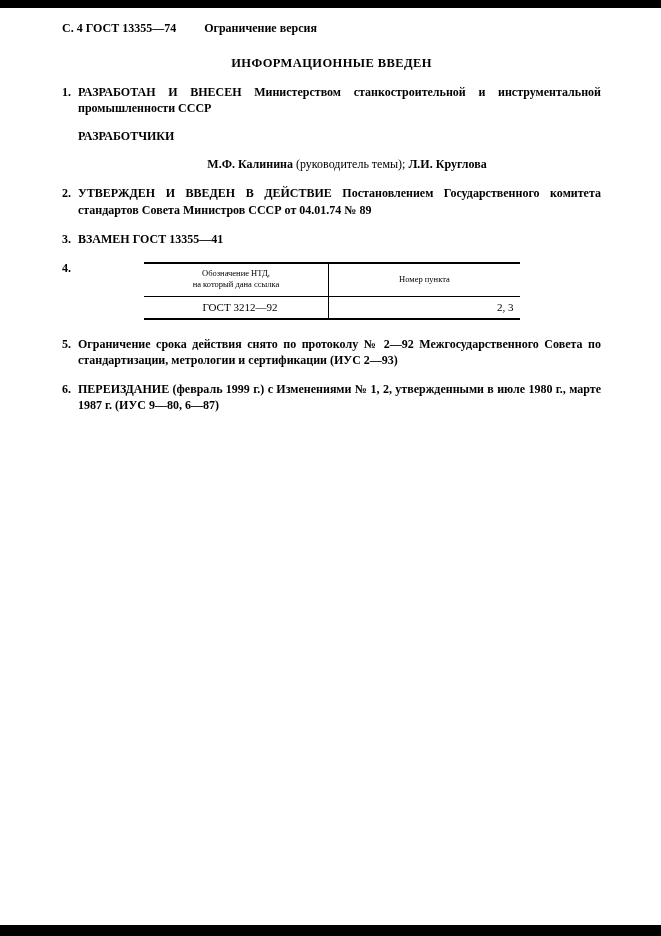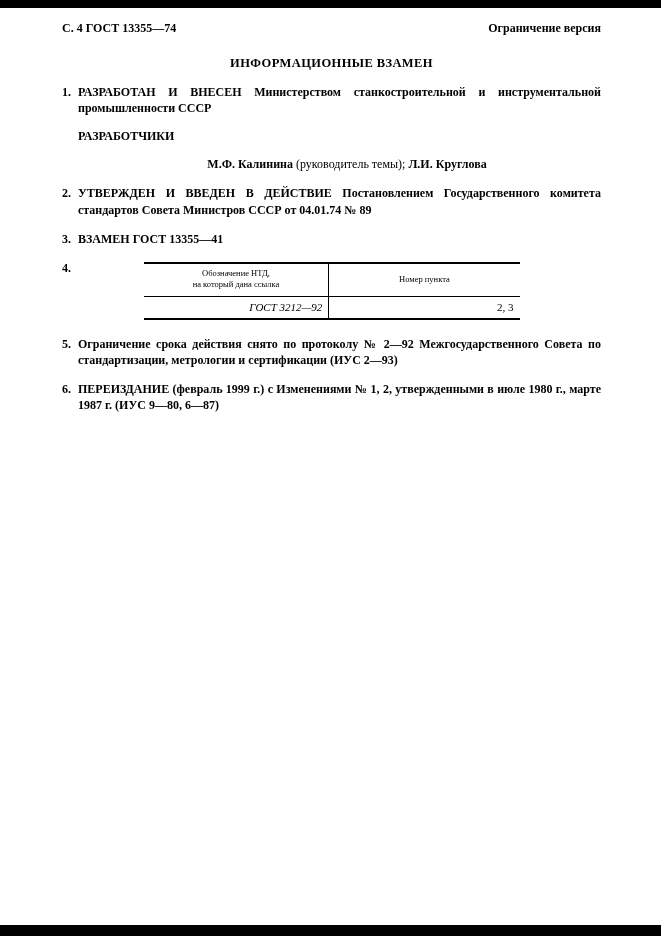--- a/index.html
+++ b/index.html
@@ -15,23 +15,23 @@
     margin: 0 auto;
   }
   .bar { position: absolute; left: 0; width: 100%; background: #000000; }
   .bar-top { top: 0; height: 8px; }
   .bar-bottom { bottom: 0; height: 11px; }
 
   .content { padding: 21px 60px 0 62px; }
 
   .header-row {
     display: flex;
-    justify-content: space-between;
     font-weight: bold;
     font-size: 12px;
+    gap: 28px;
   }
 
   .doc-title {
     text-align: center;
     font-size: 12.5px;
     font-weight: bold;
     margin-top: 20px;
     letter-spacing: 0.4px;
   }
 
@@ -74,38 +74,38 @@
     vertical-align: middle;
     border-bottom: 1px solid #000000;
     padding: 4px 6px 5px;
   }
   table.ref-table .col1 { width: 49.3%; border-right: 1px solid #000000; }
   table.ref-table td {
     font-size: 11px;
     padding: 4px 6px 5px;
     vertical-align: middle;
   }
-  table.ref-table td.col1 { text-align: right; padding-left: 14px; font-style: italic; }
+  table.ref-table td.col1 { text-align: center; padding-left: 14px; }
   table.ref-table td.col2 { text-align: right; }
 </style>
 </head>
 <body>
 
 <div class="page">
 
   <div class="bar bar-top"></div>
 
   <div class="content">
 
     <div class="header-row">
       <span>С. 4 ГОСТ 13355—74</span>
       <span>Ограничение версия</span>
     </div>
 
-    <div class="doc-title">ИНФОРМАЦИОННЫЕ ВЗАМЕН</div>
+    <div class="doc-title">ИНФОРМАЦИОННЫЕ ВВЕДЕН</div>
 
     <p class="item">
       <span class="num">1.</span>
       <span>РАЗРАБОТАН И ВНЕСЕН Министерством станкостроительной и инструментальной промышленности СССР</span>
     </p>
 
     <p class="developers-heading">РАЗРАБОТЧИКИ</p>
 
     <p class="developers-line">
       <span class="name">М.Ф. Калинина</span><span class="role"> (руководитель темы); </span><span class="name">Л.И. Круглова</span>

